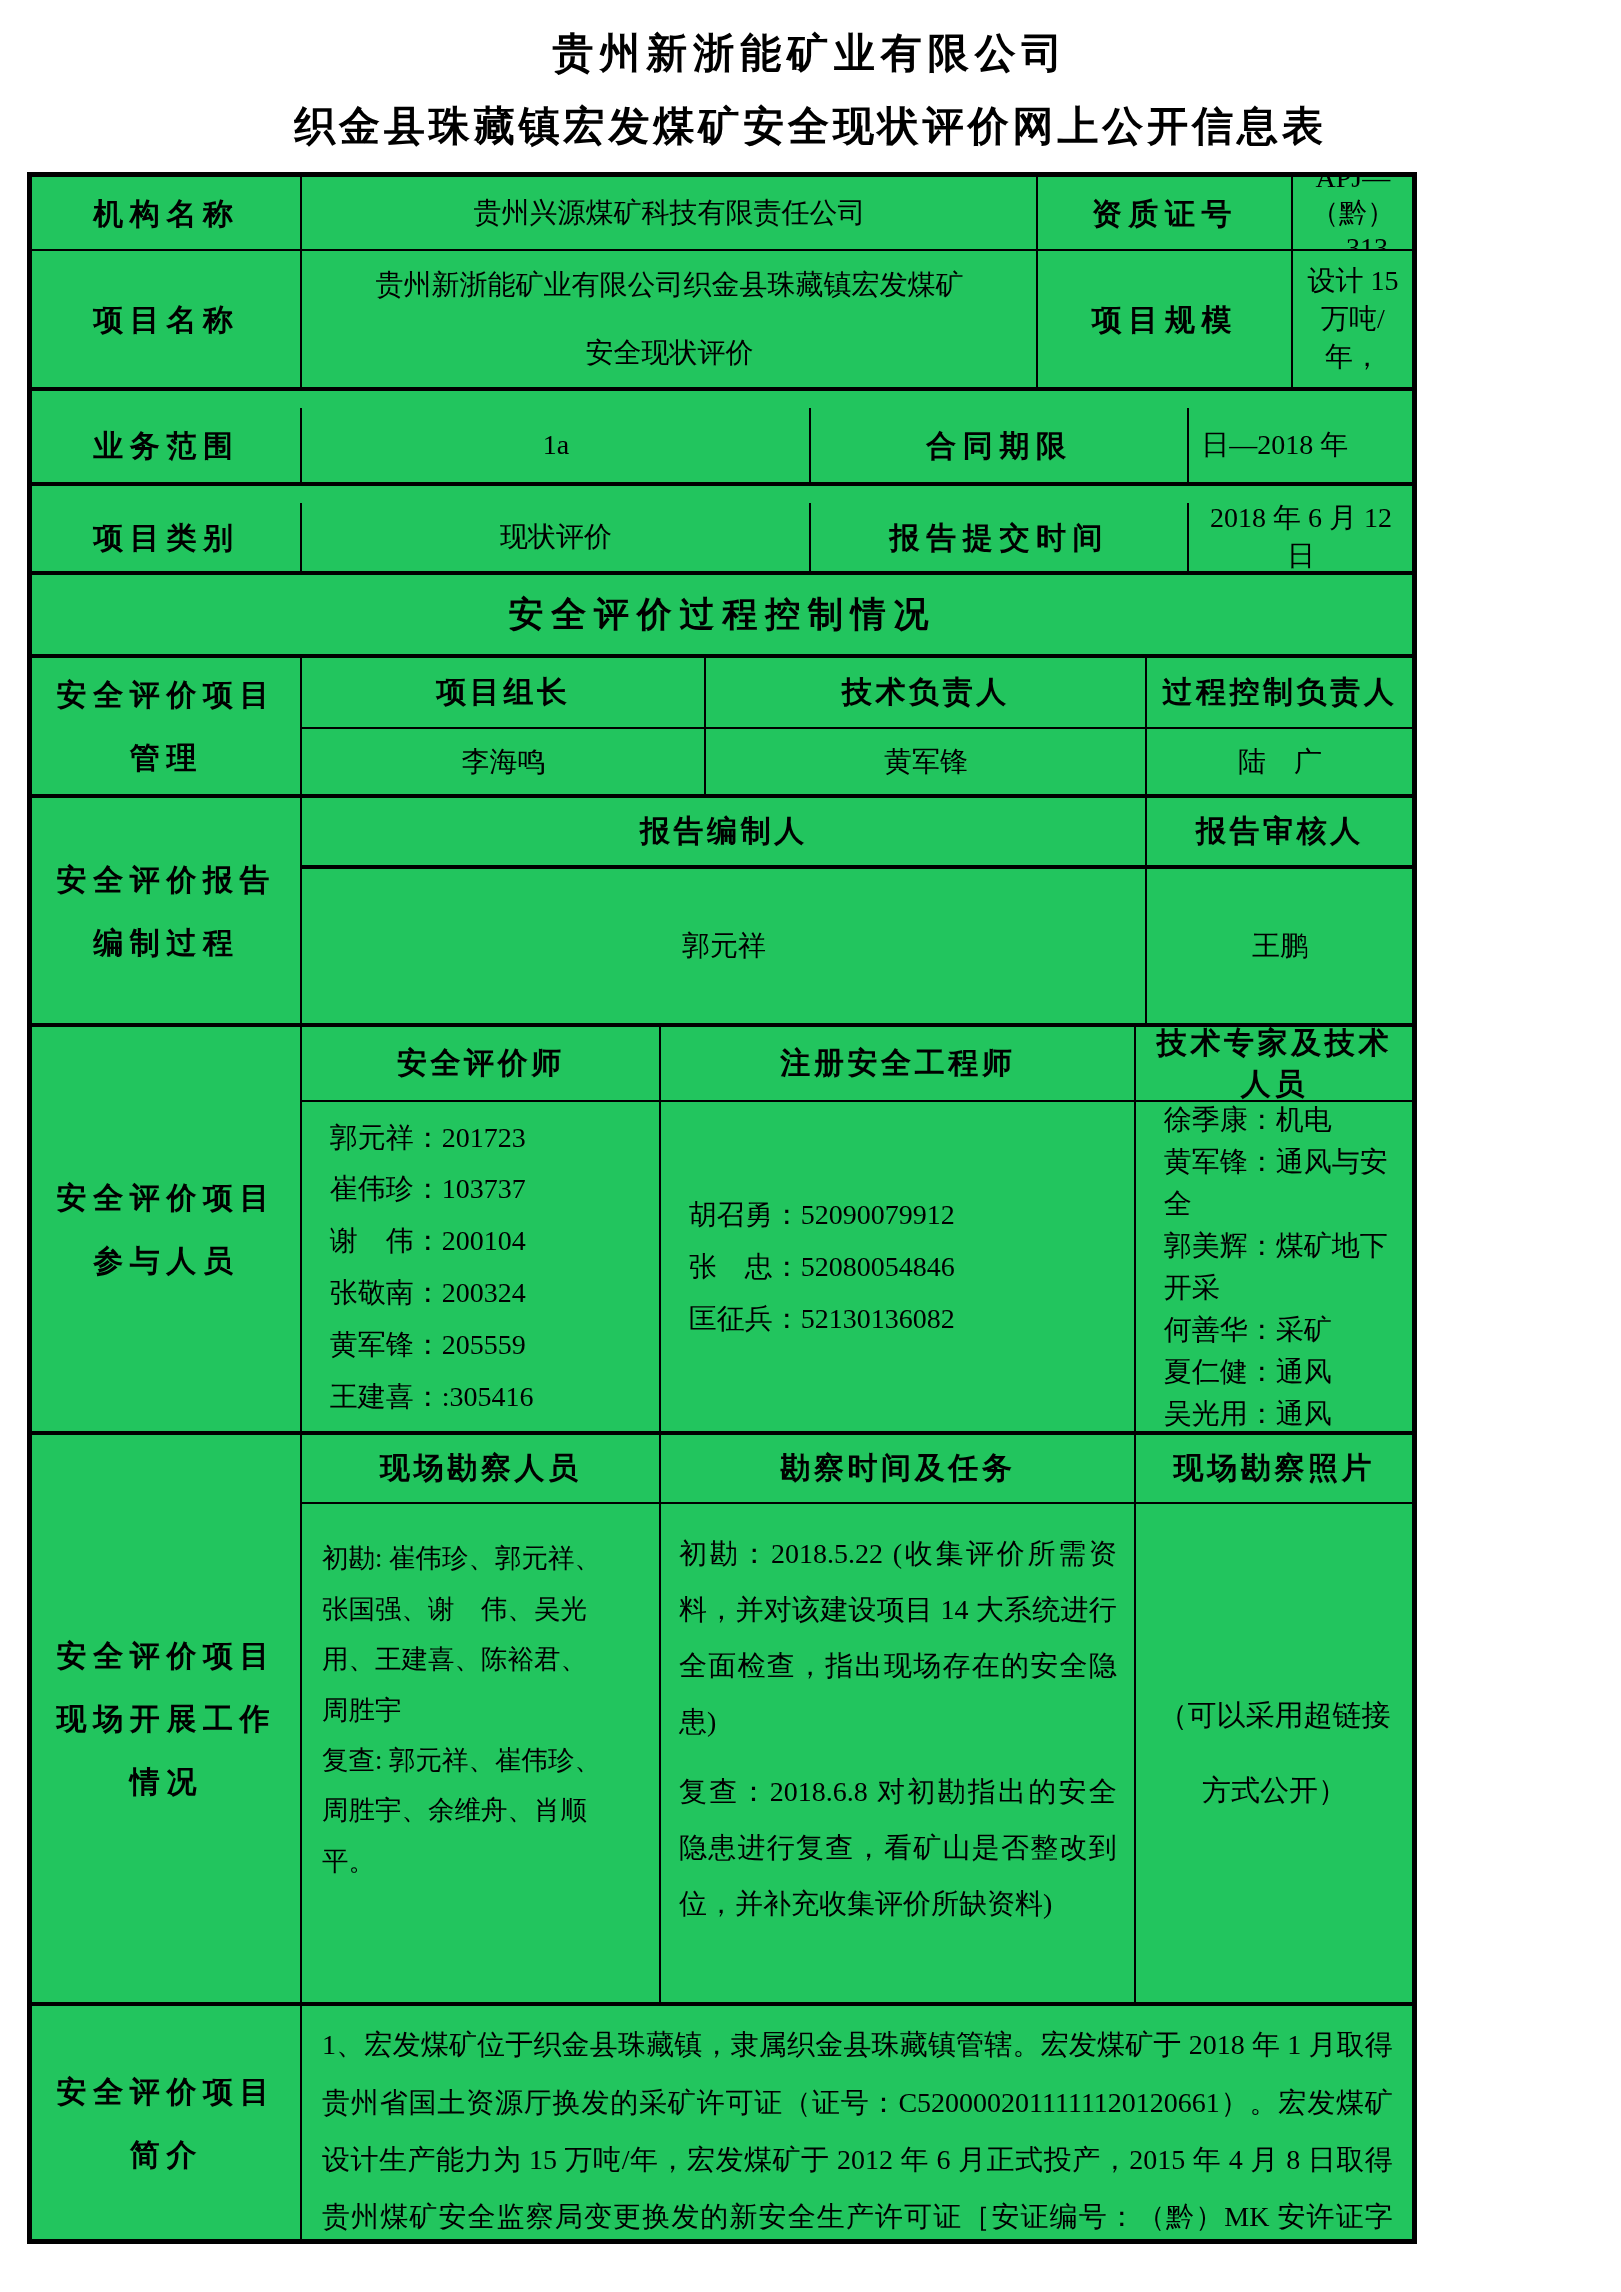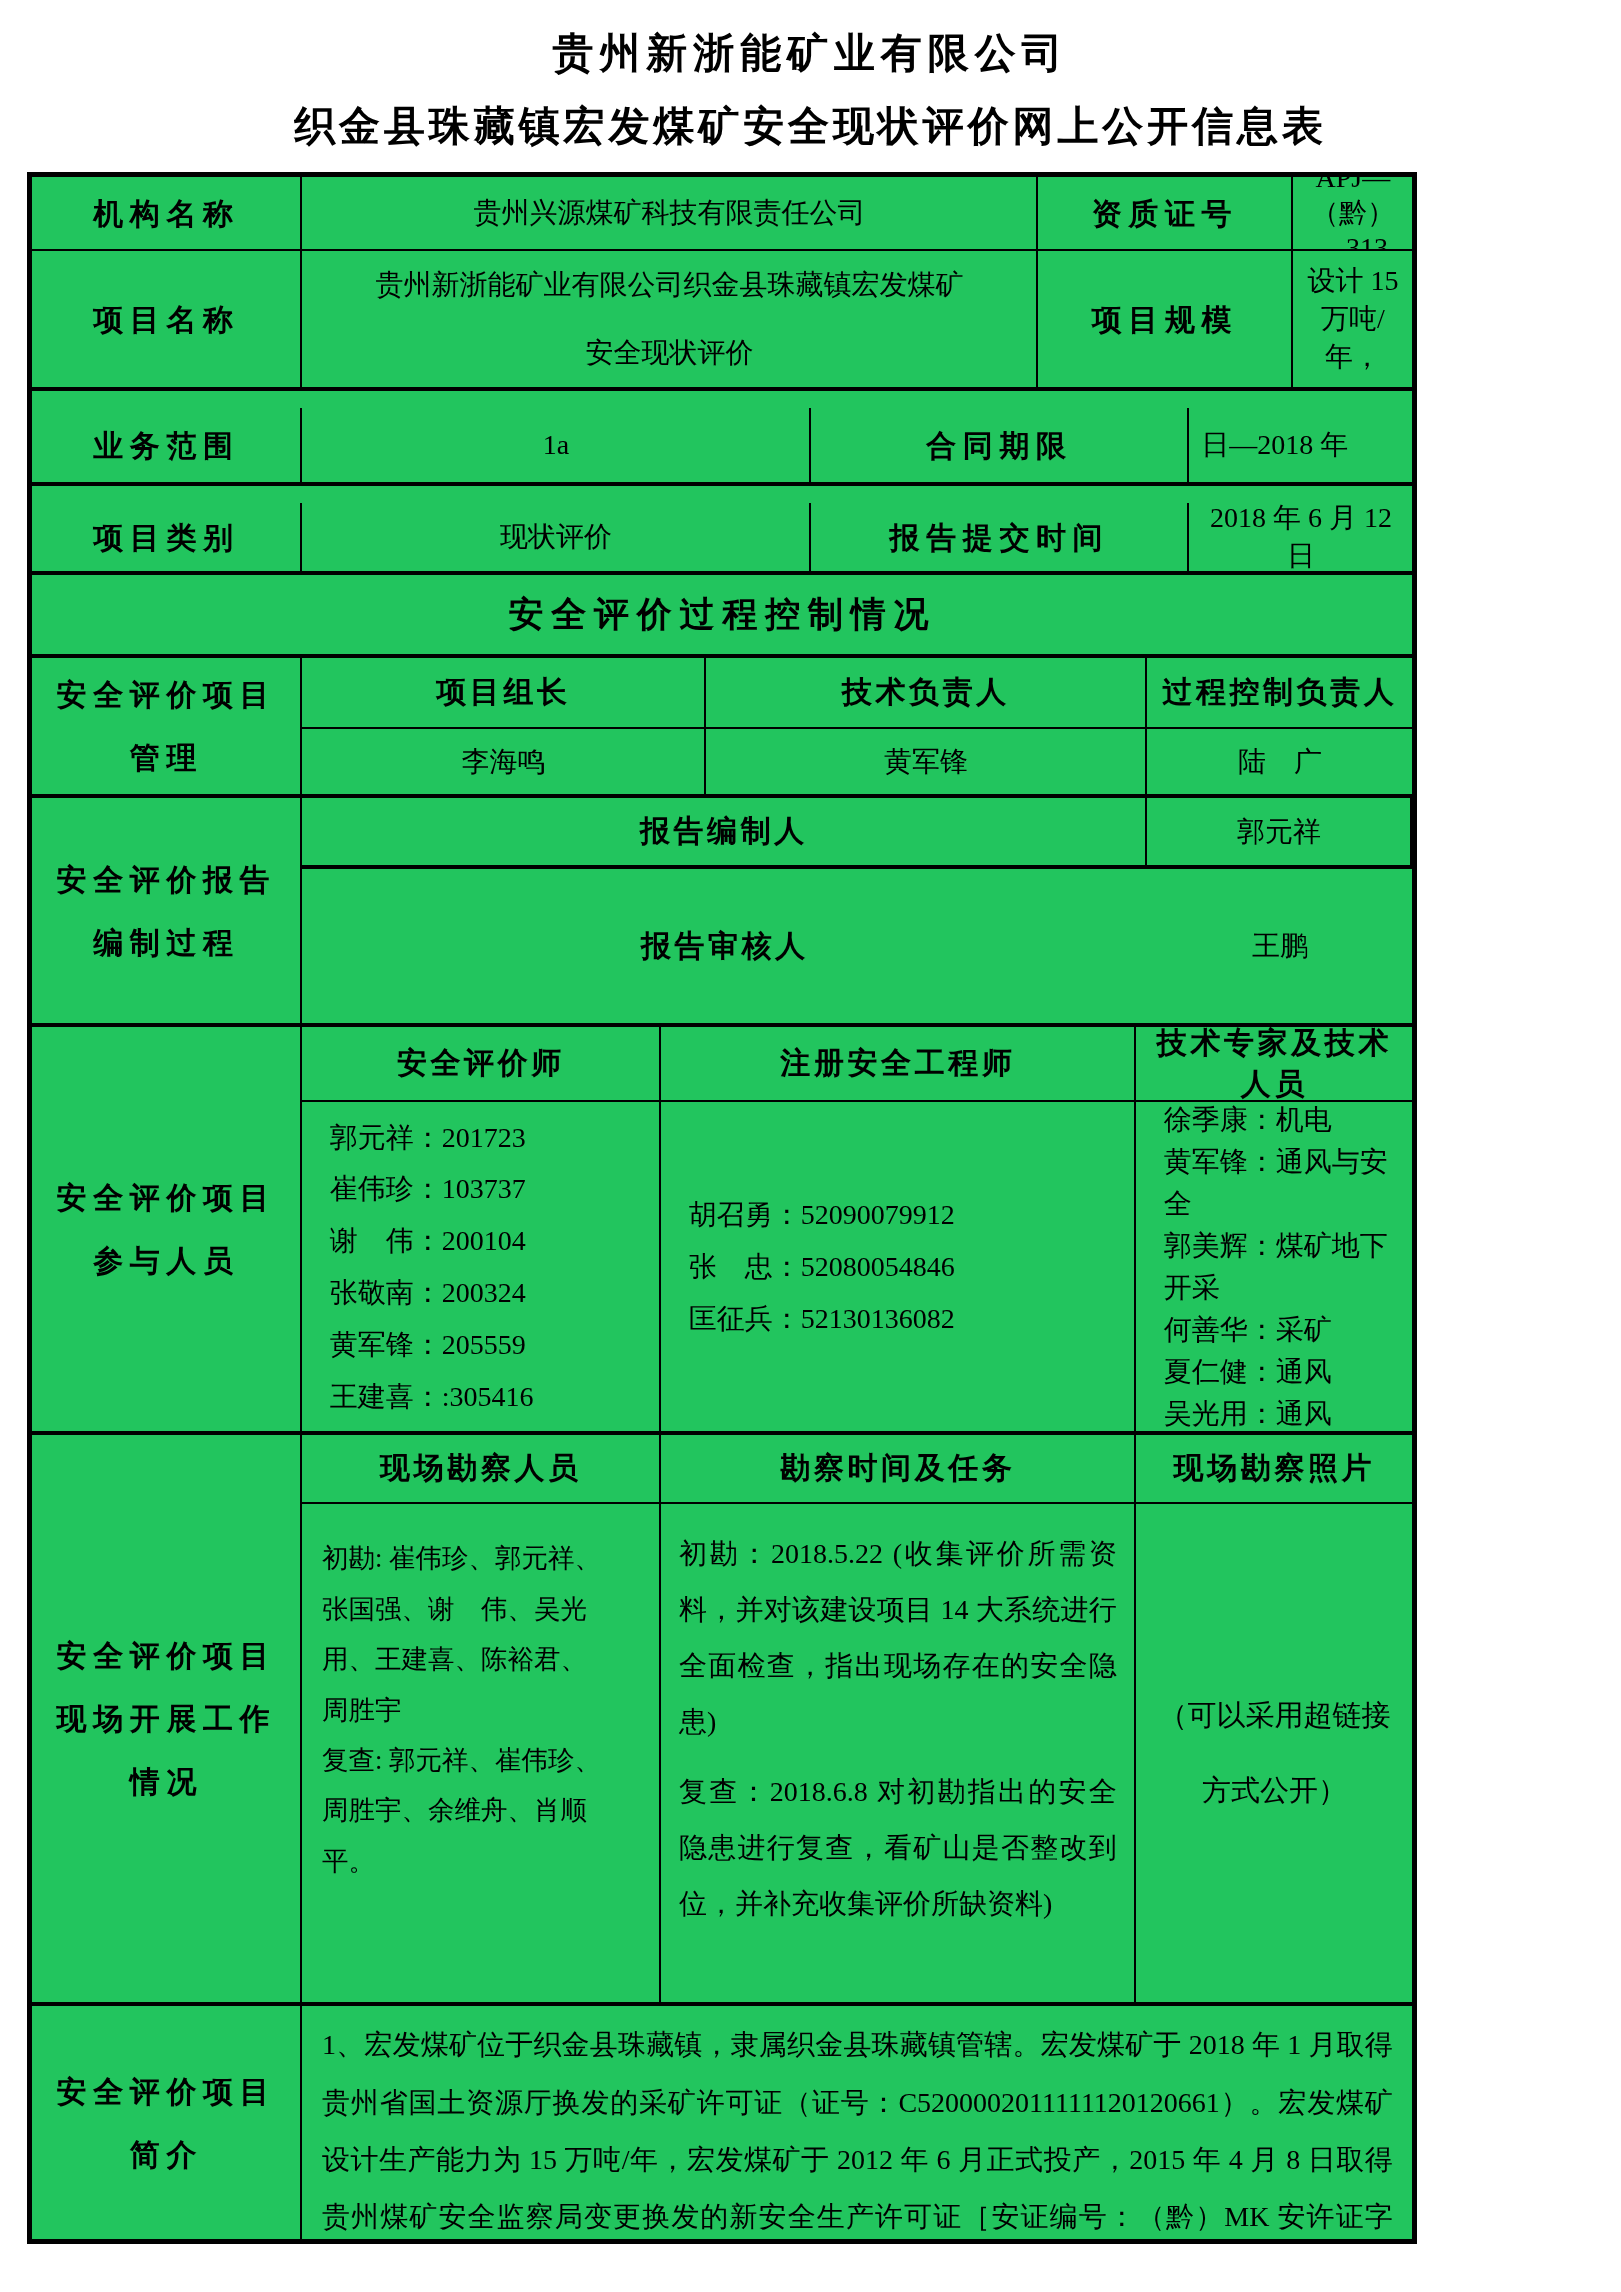--- a/index.html
+++ b/index.html
@@ -140,22 +140,22 @@
       <div class="c hdr nr">过程控制负责人</div>
       <div class="c val tb">李海鸣</div>
       <div class="c val tb">黄军锋</div>
       <div class="c val nr tb">陆　广</div>
     </div>
 
     <div class="grid sec-report" style="grid-template-rows:71px 158px;">
       <div class="c lbl tb" style="grid-row:1 / span 2;">安全评价报告
 编制过程</div>
       <div class="c hdr tb">报告编制人</div>
+      <div class="c hdr nr tb">报告审核人</div>
       <div class="c val tb">郭元祥</div>
-      <div class="c hdr nr tb">报告审核人</div>
       <div class="c val nr tb">王鹏</div>
     </div>
 
     <div class="grid sec-part" style="grid-template-rows:75px 333px;">
       <div class="c lbl tb" style="grid-row:1 / span 2;">安全评价项目
 参与人员</div>
       <div class="c hdr">安全评价师</div>
       <div class="c hdr">注册安全工程师</div>
       <div class="c hdr nr">技术专家及技术人员</div>
       <div class="c list pre lh185 left pad-el tb">郭元祥：201723

